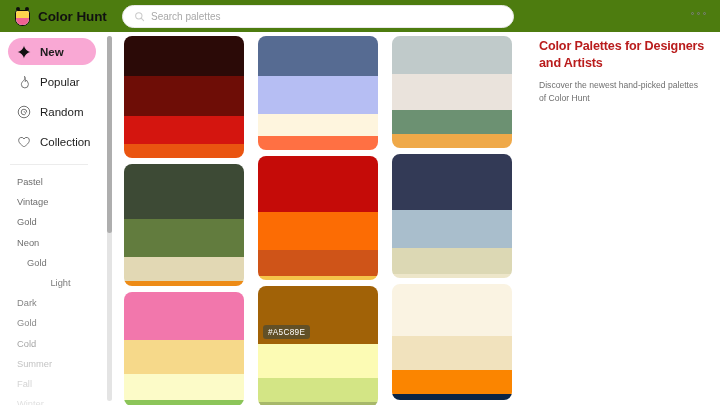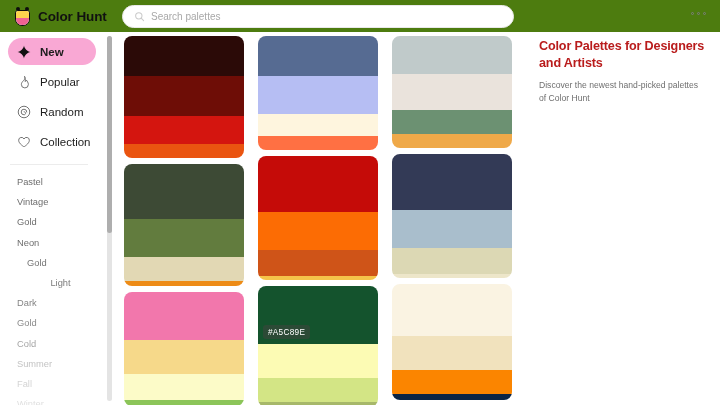--- a/index.html
+++ b/index.html
@@ -278,21 +278,21 @@
           <div class="swatch" style="background: rgb(254, 245, 222); height: 22px;"></div>
           <div class="swatch" style="background: rgb(255, 112, 67); height: 14px;"></div>
         </div>
         <div class="palette">
           <div class="swatch" style="background: rgb(197, 11, 8); height: 56px;"></div>
           <div class="swatch" style="background: rgb(252, 108, 4); height: 38px;"></div>
           <div class="swatch" style="background: rgb(207, 84, 24); height: 26px;"></div>
           <div class="swatch" style="background: rgb(245, 196, 74); height: 4px;"></div>
         </div>
         <div class="palette">
-          <div class="swatch" style="background: #14532d; height: 58px;">
+          <div class="swatch" style="background: #a16207; height: 58px;">
             <span class="hexbadge">#A5C89E</span>
           </div>
           <div class="swatch" style="background: rgb(252, 251, 180); height: 34px;"></div>
           <div class="swatch" style="background: rgb(211, 229, 133); height: 24px;"></div>
           <div class="swatch" style="background: rgb(167, 184, 106); height: 5px;"></div>
         </div>
       </div>
       <div class="col c2">
         <div class="palette">
           <div class="swatch" style="background: rgb(192, 202, 202); height: 38px;"></div>

